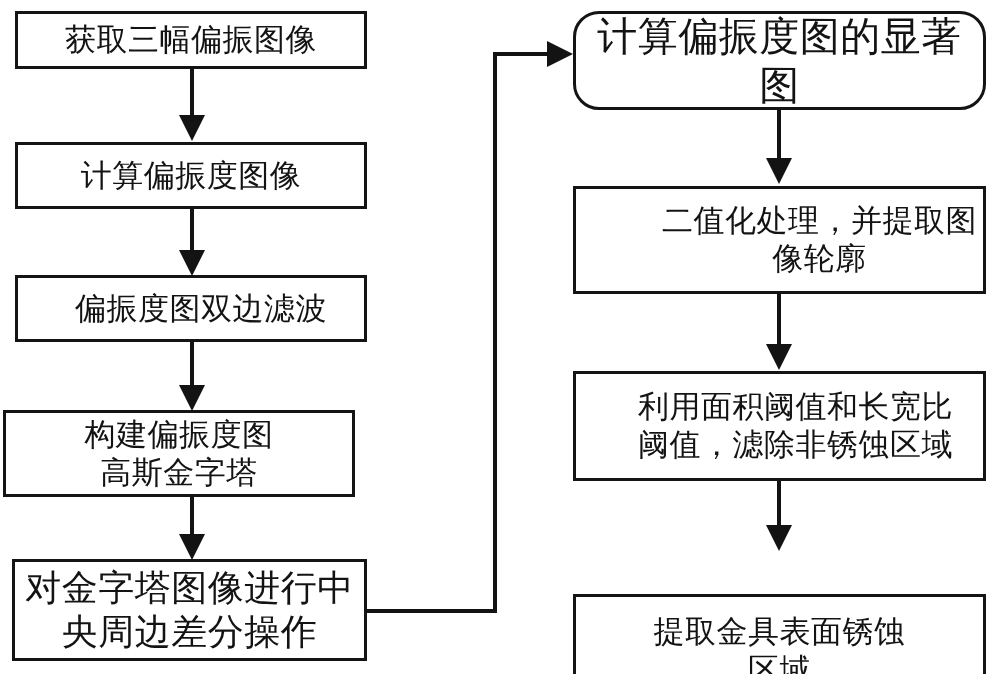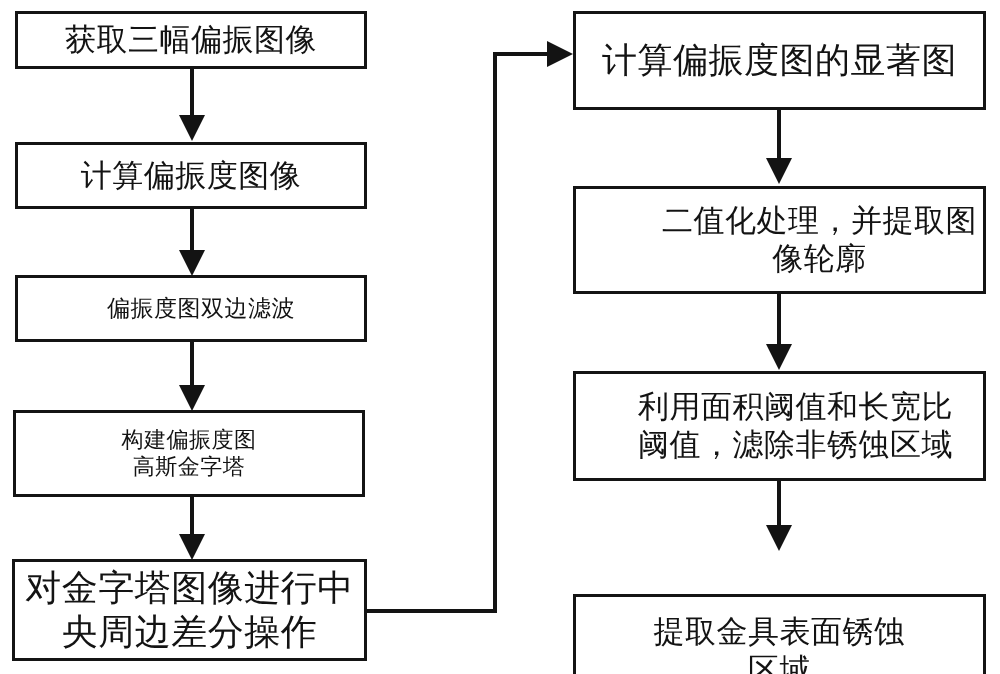--- a/index.html
+++ b/index.html
@@ -28,25 +28,25 @@
     line-height: 1.22;
     letter-spacing: 0.5px;
   }
   .node .label {
     display: block;
     padding: 0 6px;
     white-space: pre-line;
   }
   .n-l1 { left: 15px;  top: 11px;  width: 352px; height: 58px;  font-size: 31px; }
   .n-l2 { left: 15px;  top: 142px; width: 352px; height: 67px;  font-size: 31px; }
-  .n-l3 { left: 15px;  top: 275px; width: 352px; height: 67px;  font-size: 23px; padding-left: 20px; }
-  .n-l4 { left: 13px;  top: 410px; width: 352px; height: 87px;  font-size: 22px; font-family: Liberation Serif, serif; }
+  .n-l3 { left: 15px;  top: 275px; width: 352px; height: 67px;  font-size: 31px; padding-left: 20px; }
+  .n-l4 { left: 3px;  top: 410px; width: 352px; height: 87px;  font-size: 31px; font-family: Liberation Serif, serif; }
   .n-l5 { left: 12px;  top: 559px; width: 355px; height: 102px; font-size: 36px; }
 
-  .n-r1 { left: 573px; top: 11px;  width: 413px; height: 99px;  font-size: 35px; }
+  .n-r1 { left: 573px; top: 11px;  width: 413px; height: 99px;  font-size: 40px; border-radius: 26px; }
   .n-r2 { left: 573px; top: 186px; width: 413px; height: 108px; font-size: 31px; justify-content: flex-end; }
   .n-r3 { left: 573px; top: 371px; width: 413px; height: 110px; font-size: 31px; padding-left: 32px; }
   .n-r4 { left: 573px; top: 552px; width: 413px; height: 113px; font-size: 31px; margin-top: 42px; }
 
   .conn { position: absolute; background: #131313; }
   .v-line { width: 4px; }
   .h-line { height: 4px; }
 
   .arrow-down {
     position: absolute;

